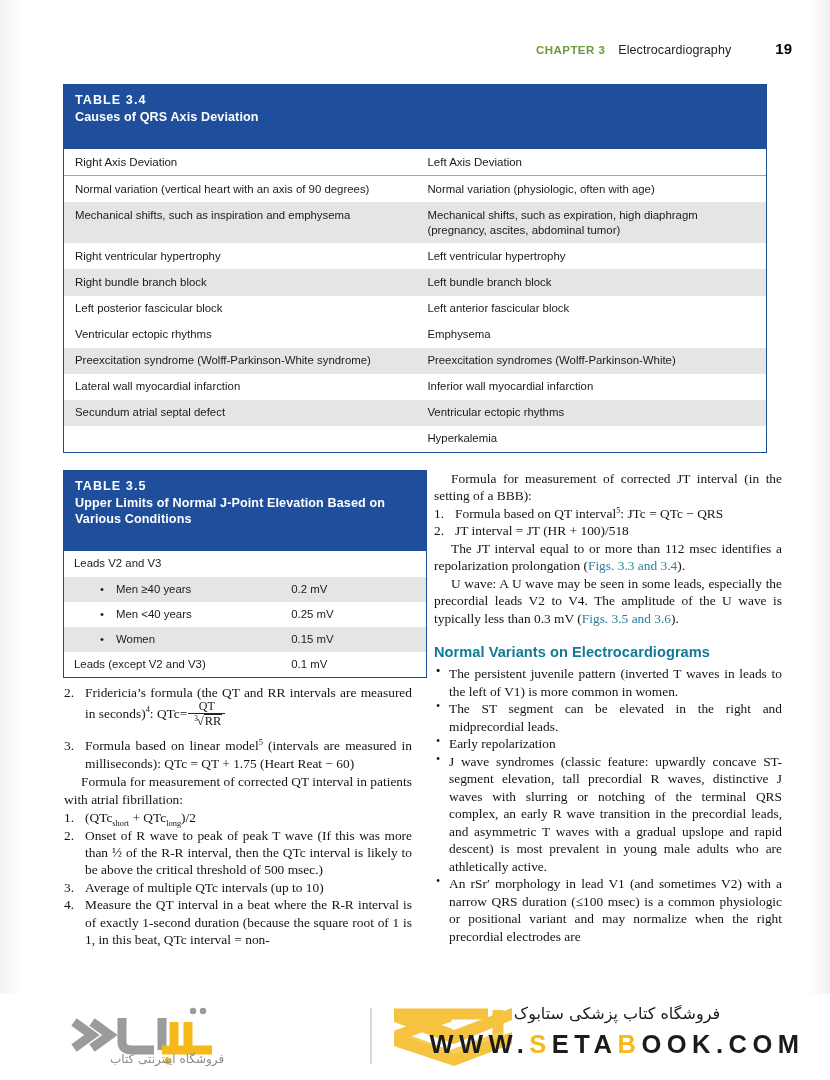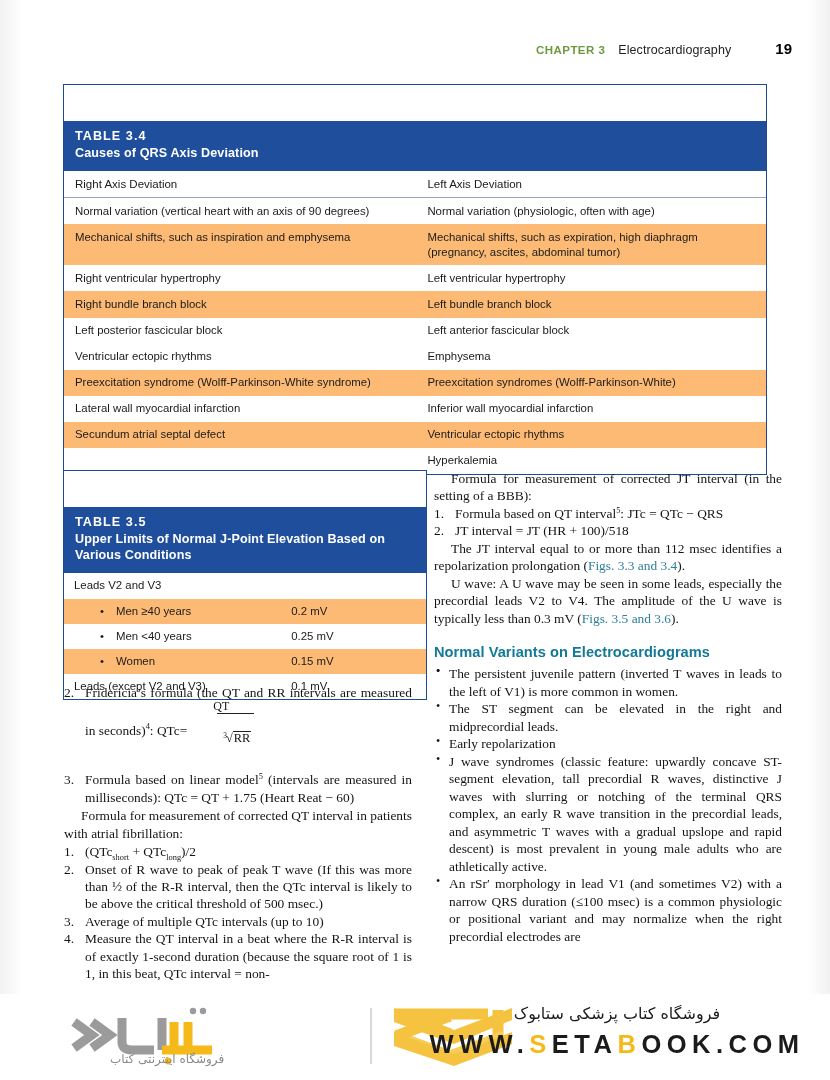--- a/index.html
+++ b/index.html
@@ -37,39 +37,38 @@
   .tbl{
     position:absolute;
     border:1.6px solid #1c4a93;
     box-sizing:border-box;
     background:#fff;
     font-family:"Liberation Sans", sans-serif;
   }
   .tbl-head{
     background:#1e4e9c;
     color:#fff;
-    padding:8px 11px 10px 11px;
-    margin-top:36px;
+    padding:8px 11px 24px 11px;
   }
   .tbl-num{
     font-size:12.6px;font-weight:bold;letter-spacing:1.05px;line-height:1.25;
   }
   .tbl-cap{
     font-size:12.6px;font-weight:bold;line-height:1.3;letter-spacing:.1px;
   }
   table{border-collapse:collapse;width:100%;}
   td{
     font-size:11.4px;
     color:#1a1a1a;
     padding:5.5px 11px 5.5px 11px;
     vertical-align:top;
     line-height:1.32;
   }
   .colhead td{font-size:11.5px;}
-  tr.alt td{background:#fdba74;}
+  tr.alt td{background:#e5e5e5;}
   tr.white td{background:#ffffff;}
   tr.sep td{border-top:1px solid #9aa7c0;}
 
   
   #table34{left:63px;top:84px;width:704px;}
   #table34 .c1{width:50.2%;}
   #table34 .c2{width:49.8%;}
 
   
   #table35{left:63px;top:470px;width:364px;}
@@ -117,21 +116,21 @@
     font-weight:bold;font-size:14.6px;color:#127a96;
     margin:16px 0 3px 0;letter-spacing:.05px;
   }
   
   .frac{
     display:inline-block;vertical-align:middle;
     text-align:center;line-height:1.05;
     margin:0 1px;position:relative;top:-1px;
   }
   .frac .nu{display:block;padding:0 3px;font-size:12px;}
-  .frac .de{display:block;border-top:1.1px solid #222;padding:17px 3px;font-size:12.4px;margin-left:29px;}
+  .frac .de{display:block;border-top:1.1px solid #222;padding:0 3px;font-size:12.4px;}
   .root{position:relative;display:inline-block;padding-left:2px;}
   .root .idx{font-size:7.4px;position:relative;top:-4px;left:1px;}
   .root .rad{display:inline-block;}
   .root .bar{border-top:1.1px solid #222;display:inline-block;padding:0 1px;}
 
   
   .footer{
     position:absolute;left:0;right:0;bottom:0;height:86px;
     background:#fff;
   }

